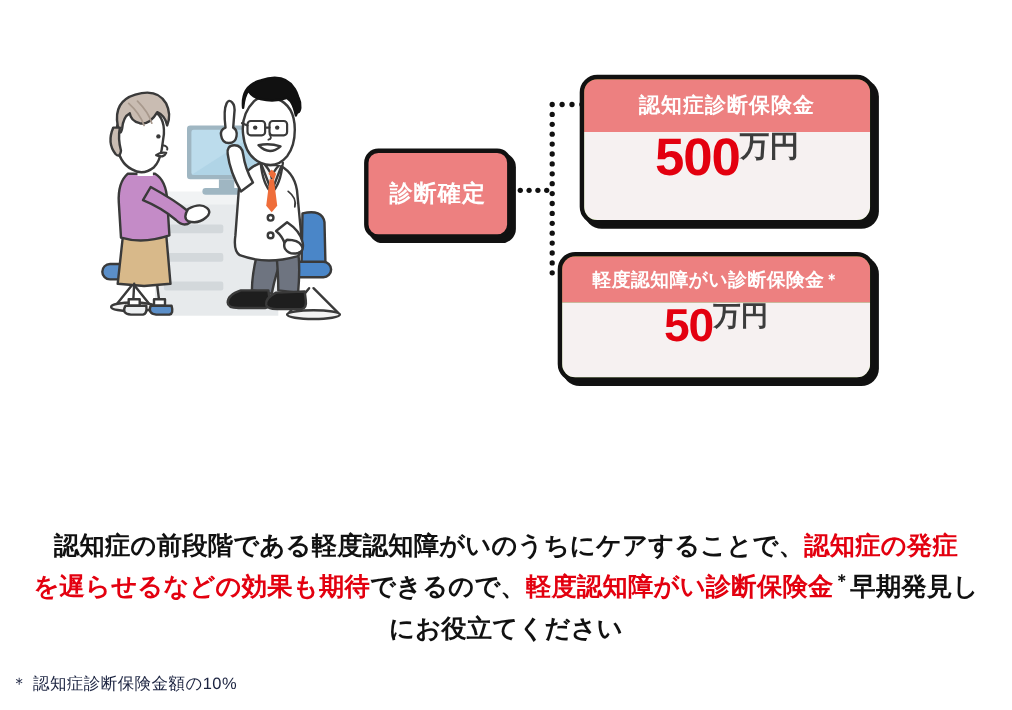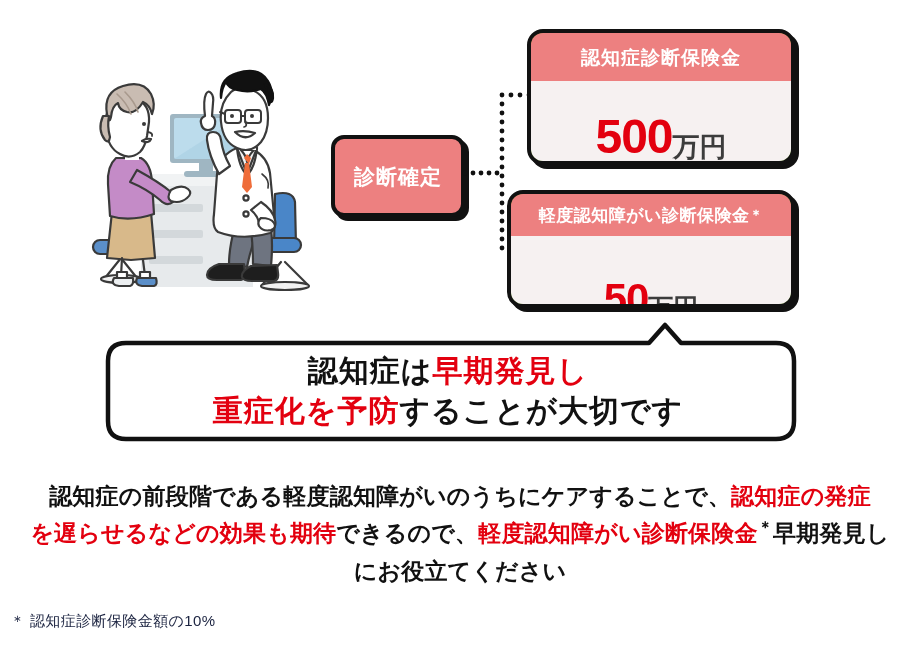--- a/index.html
+++ b/index.html
@@ -73,35 +73,36 @@
 
   
   .benefit-card {
     position: absolute;
     border: 4px solid #111111;
     border-radius: 16px;
     box-shadow: 4px 4px 0 0 #111111;
     background: #4d7c0f;
     box-sizing: border-box;
     overflow: hidden;
+    margin-top: 39px;
   }
   .benefit-card .card-head {
     background: #ed8080;
     color: #ffffff;
     font-weight: bold;
     display: flex;
     align-items: center;
     justify-content: center;
     line-height: 1;
     white-space: nowrap;
   }
   .benefit-card .card-body {
     background: #f6f1f1;
     display: flex;
-    align-items: flex-end;
+    align-items: flex-start;
     justify-content: center;
     white-space: nowrap;
   }
   .amount-num {
     color: #e3000f;
     font-weight: bold;
     letter-spacing: -1px;
     line-height: 1;
   }
   .amount-unit {
@@ -376,40 +377,20 @@
     <div class="card-head">
       <span>軽度認知障がい診断保険金</span>
         <span class="head-star">＊</span>
     </div>
     <div class="card-body">
       <span class="amount-num">50</span>
         <span class="amount-unit">万円</span>
     </div>
   </div>
 
-  <div id="speech-bubble">
-    <svg width="694" height="126" viewBox="0 0 694 126" xmlns="http://www.w3.org/2000/svg">
-      <path d="M22 22
-               H545
-               L561 4
-               L577 22
-               H672
-               q18 0 18 18
-               V100
-               q0 18 -18 18
-               H22
-               q-18 0 -18 -18
-               V40
-               q0 -18 18 -18 Z" fill="#ffffff" stroke="#111111" stroke-width="4.5" stroke-linejoin="round"></path>
-    </svg>
-    <div id="bubble-text">
-      <span class="l"><span class="k">認知症は</span><span class="r">早期発見し</span></span>
-      <span class="l"><span class="r">重症化を予防</span><span class="k">することが大切です</span></span>
-    </div>
-  </div>
 </div>
 
 <div id="body-paragraph">
   <span class="pl"><span class="k">認知症の前段階である軽度認知障がいのうちにケアすることで、</span><span class="r">認知症の発症</span></span>
   <span class="pl"><span class="r">を遅らせるなどの効果も期待</span><span class="k">できるので、</span><span class="r">軽度認知障がい診断保険金</span><span class="k sup-star">＊</span><span class="k">早期発見し</span></span>
   <span class="pl"><span class="k">にお役立てください</span></span>
 </div>
 
 <div id="footnote">＊ 認知症診断保険金額の10%</div>
 

